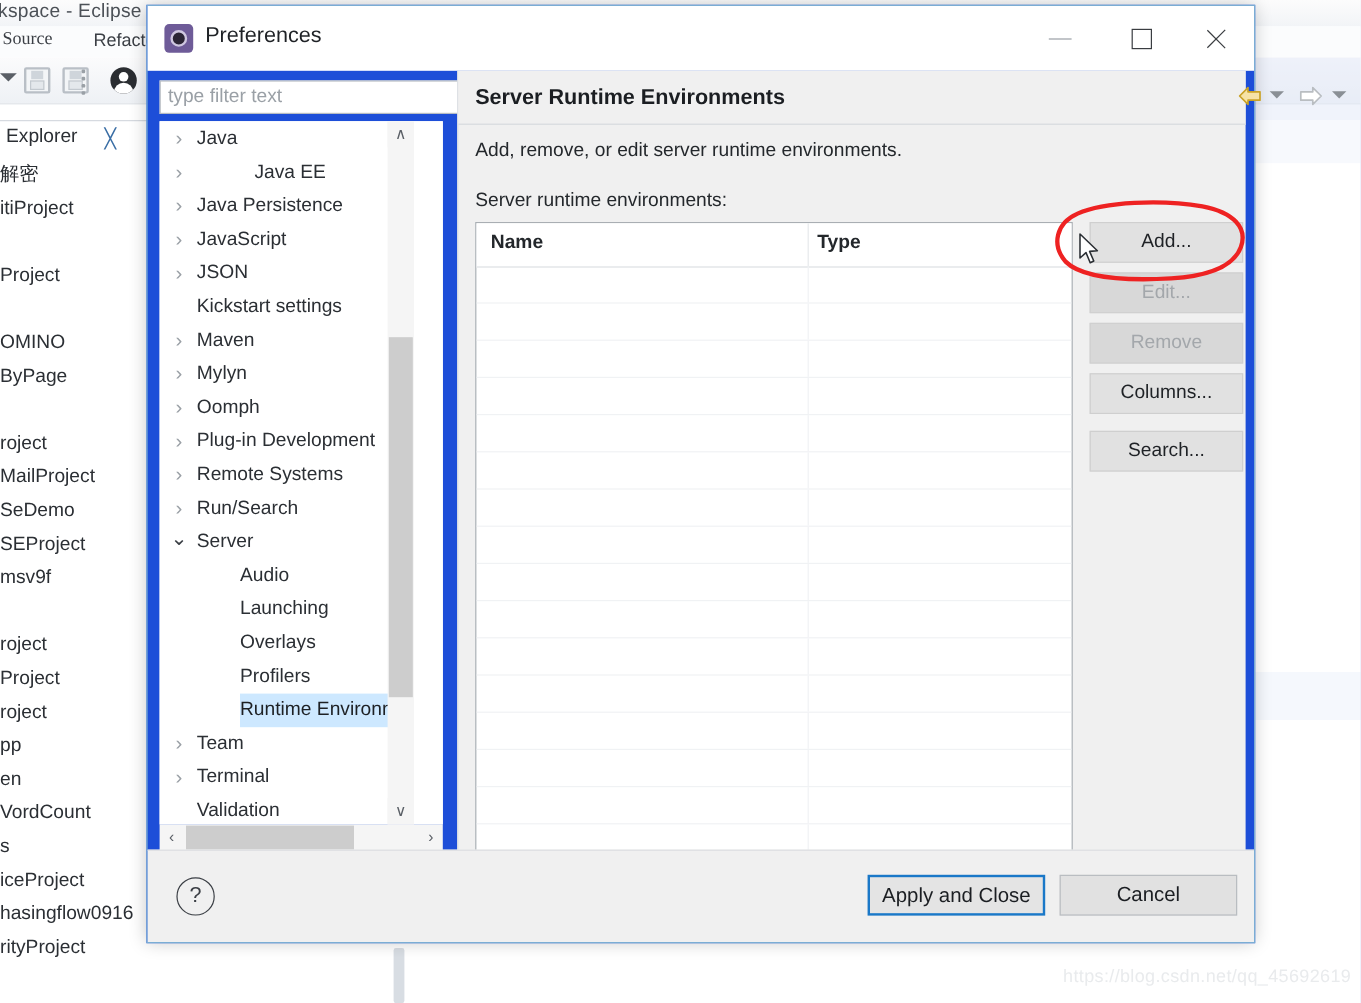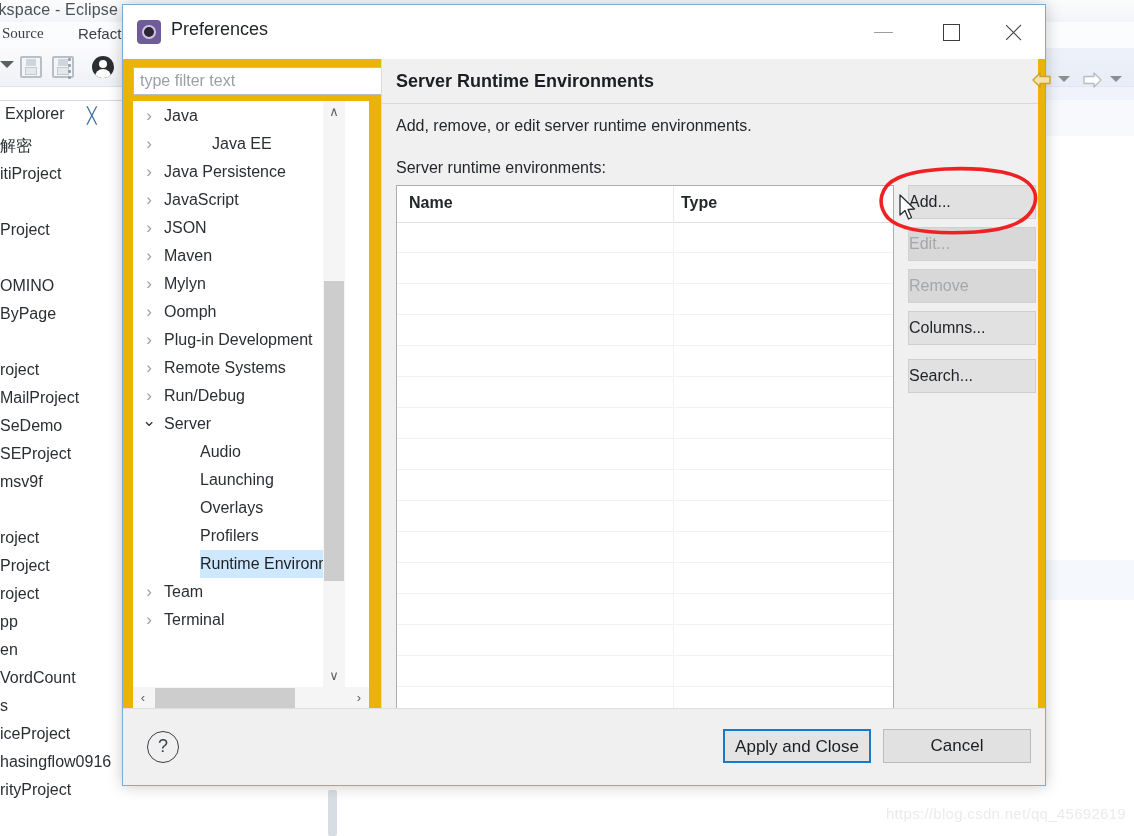--- a/index.html
+++ b/index.html
@@ -60,21 +60,21 @@
   .bg-vline{position:absolute;left:328px;top:790px;width:9px;height:46px;background:#d8dde3;border-radius:2px;}
 
   .watermark{
     position:absolute;right:8px;bottom:14px;color:#e9ebed;font-size:15px;
     letter-spacing:.3px;white-space:nowrap;
   }
 
   
   #dialog{
     position:absolute;left:122px;top:4px;width:924px;height:782px;
-    background:#eab308;border:1px solid #7aadd4;box-shadow:0 0 14px rgba(0,0,0,.22);
+    background:#1d4ed8;border:1px solid #7aadd4;box-shadow:0 0 14px rgba(0,0,0,.22);
     box-sizing:border-box;
   }
   .dlg-title{
     position:absolute;left:0;top:0;right:0;height:54px;background:#ffffff;
   }
   .dlg-ico{
     position:absolute;left:14px;top:15px;width:24px;height:24px;border-radius:4px;
     background:#6e5b98;
   }
   .dlg-ico:before{content:"";position:absolute;left:5px;top:5px;width:14px;height:14px;border-radius:50%;
@@ -163,21 +163,21 @@
   .tbl-head .th.c1{left:12px;}
   .tbl-head .th.c2{left:284px;}
   .colsep{position:absolute;left:276px;top:0;bottom:0;width:1px;background:#e6e9ec;}
   .tbl-rows{position:absolute;left:0;top:36px;right:0;bottom:0;}
   .tbl-rows .r{height:30px;border-bottom:1px solid #f0f2f4;}
 
   .btncol{position:absolute;left:526px;top:126px;width:128px;}
   .pbtn{
     width:128px;height:34px;margin-bottom:8px;box-sizing:border-box;
     background:#e1e1e1;border:1px solid #cfcfcf;color:#1f2226;
-    font-family:"Liberation Sans",sans-serif;font-size:16px;line-height:32px;
+    font-family:"Liberation Sans",sans-serif;font-size:16px;text-align:center;line-height:32px;
     cursor:default;
   }
   .pbtn.disabled{color:#a3a7ab;background:#d8d8d8;border-color:#d0d0d0;}
   .pbtn.gap{margin-top:14px;}
 
   .dlg-foot{
     position:absolute;left:0;right:0;bottom:0;height:76px;background:#f0f0f0;
     border-top:1px solid #dcdee1;
   }
   .help{
@@ -297,20 +297,23 @@
       </div>
       <div class="trow">
         <span class="arrow" style="left: 8px; font-size: 17px;">›</span>
         <span class="tlbl" style="left: 30px;">JavaScript</span>
       </div>
       <div class="trow">
         <span class="arrow" style="left: 8px; font-size: 17px;">›</span>
         <span class="tlbl" style="left: 30px;">JSON</span>
       </div>
       <div class="trow">
+        <span class="tlbl" style="left: 30px;">Kickstart settings</span>
+      </div>
+      <div class="trow">
         <span class="arrow" style="left: 8px; font-size: 17px;">›</span>
         <span class="tlbl" style="left: 30px;">Maven</span>
       </div>
       <div class="trow">
         <span class="arrow" style="left: 8px; font-size: 17px;">›</span>
         <span class="tlbl" style="left: 30px;">Mylyn</span>
       </div>
       <div class="trow">
         <span class="arrow" style="left: 8px; font-size: 17px;">›</span>
         <span class="tlbl" style="left: 30px;">Oomph</span>
@@ -318,21 +321,21 @@
       <div class="trow">
         <span class="arrow" style="left: 8px; font-size: 17px;">›</span>
         <span class="tlbl" style="left: 30px;">Plug-in Development</span>
       </div>
       <div class="trow">
         <span class="arrow" style="left: 8px; font-size: 17px;">›</span>
         <span class="tlbl" style="left: 30px;">Remote Systems</span>
       </div>
       <div class="trow">
         <span class="arrow" style="left: 8px; font-size: 17px;">›</span>
-        <span class="tlbl" style="left: 30px;">Run/Debug</span>
+        <span class="tlbl" style="left: 30px;">Run/Search</span>
       </div>
       <div class="trow">
         <span class="arrow open" style="left: 8px; font-size: 17px; line-height: 22px;">⌄</span>
         <span class="tlbl" style="left: 30px;">Server</span>
       </div>
       <div class="trow">
         <span class="tlbl" style="left: 66px;">Audio</span>
       </div>
       <div class="trow">
         <span class="tlbl" style="left: 66px;">Launching</span>
@@ -346,20 +349,23 @@
       <div class="trow sel">
         <span class="tlbl" style="left: 66px;">Runtime Environm</span>
       </div>
       <div class="trow">
         <span class="arrow" style="left: 8px; font-size: 17px;">›</span>
         <span class="tlbl" style="left: 30px;">Team</span>
       </div>
       <div class="trow">
         <span class="arrow" style="left: 8px; font-size: 17px;">›</span>
         <span class="tlbl" style="left: 30px;">Terminal</span>
+      </div>
+      <div class="trow">
+        <span class="tlbl" style="left: 30px;">Validation</span>
       </div>
     </div>
 
   <div class="vscroll">
     <div class="sarrow up">∧</div>
     <div class="thumb" style="top:180px;height:300px;"></div>
     <div class="sarrow dn">∨</div>
   </div>
 
   <div class="hscroll">

